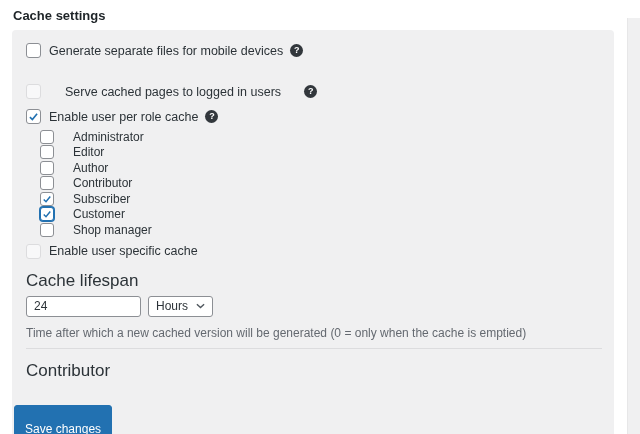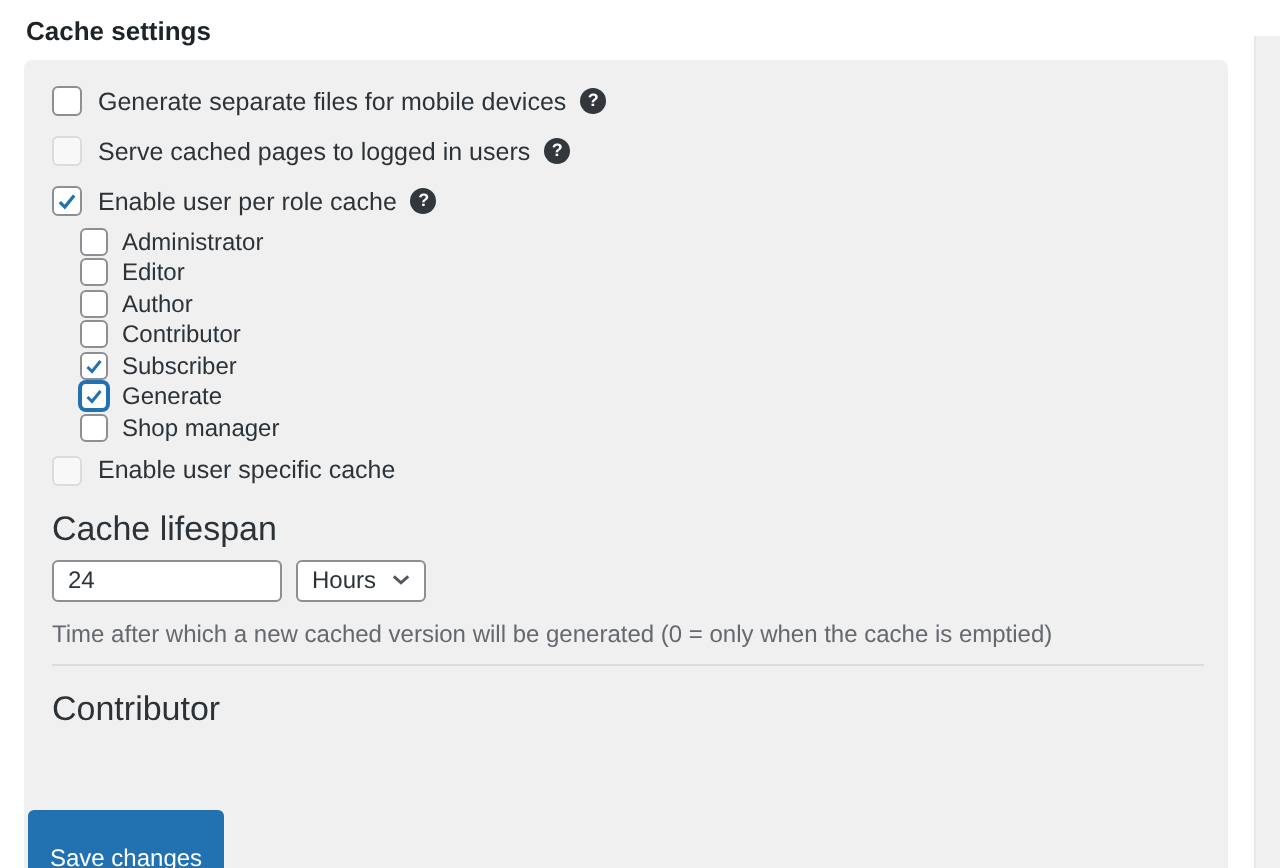--- a/index.html
+++ b/index.html
@@ -38,24 +38,24 @@
   .cb.disabled { border-color:#dcdcde; background:rgba(255,255,255,.55); }
   .cb.focus { border-color:#2271b1; box-shadow:0 0 0 1px #2271b1; }
   .cb.small { width:14px; height:14px; flex:0 0 14px; }
   .help {
     width:13px; height:13px; margin-left:7px; flex:0 0 13px;
     background:#32373c; color:#ffffff; border-radius:50%;
     font-size:9px; font-weight:700; line-height:13px; text-align:center;
     cursor:pointer;
   }
   .row-mobile { margin-top:1px; }
-  .row-logged { margin-top:10px; }
+  .row-logged { margin-top:26px;gap:16px; }
   .row-perrole { margin-top:10px; }
   .roles { margin:5px 0 0 14px; }
-  .role-row { display:flex; align-items:center; height:15.5px; }
+  .role-row { display:flex; align-items:center; height:15.5px;gap:12px; }
   .role-row .label { font-size:12px; margin-left:7px; }
   .row-userspec { margin-top:6px; }
   .notice {
     margin-top:4px; margin-right:6px;
     background:#ffffff;
     border:1px solid #e2e4e7; border-left:4px solid #dba617;
     padding:4px 8px;
     font-size:11.5px; color:#3c434a;
   }
   .notice b { color:#1d2327; }
@@ -156,21 +156,21 @@
           </svg>
       </span>
       <span class="label">Subscriber</span>
     </div>
     <div class="role-row">
       <span class="cb small checked focus">
         <svg width="10" height="10" viewBox="0 0 20 20">
             <path d="M3.5 11l4.5 4.5L16.5 5" stroke="#2271b1" stroke-width="3" fill="none"></path>
           </svg>
       </span>
-      <span class="label">Generate</span>
+      <span class="label">Customer</span>
     </div>
     <div class="role-row">
       <span class="cb small">
         
       </span>
       <span class="label">Shop manager</span>
     </div>
   </div>
 
   <div class="opt-row row-userspec">

